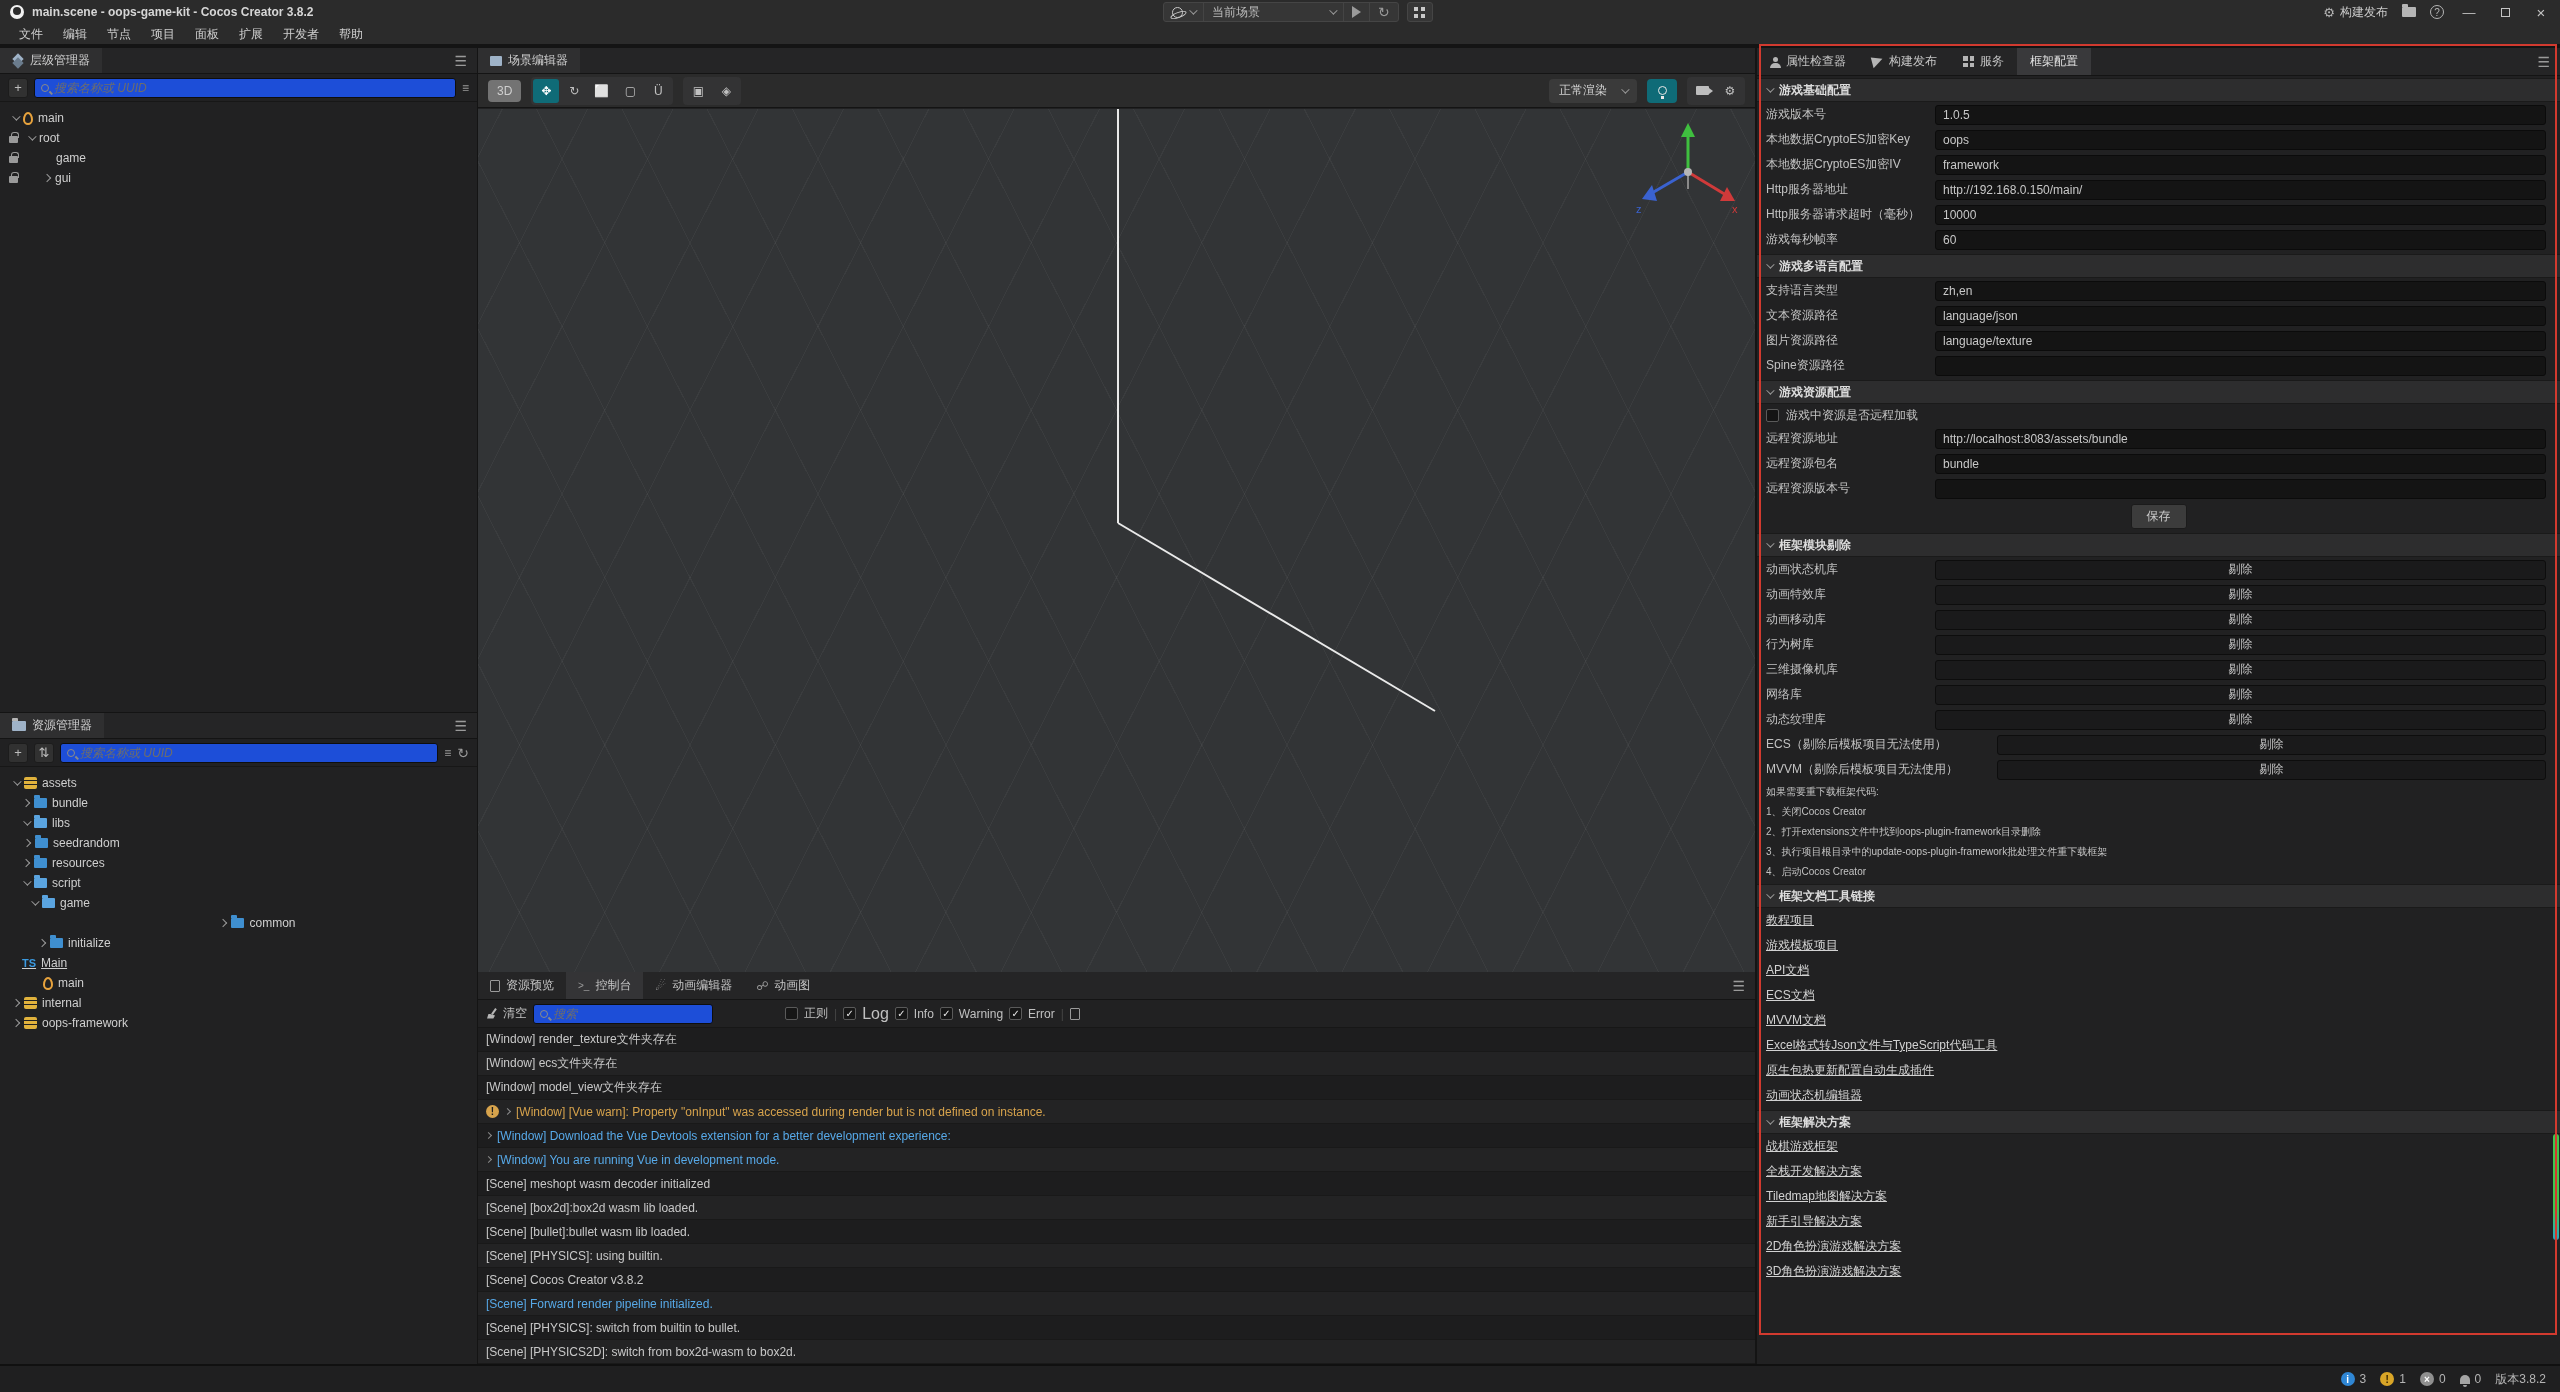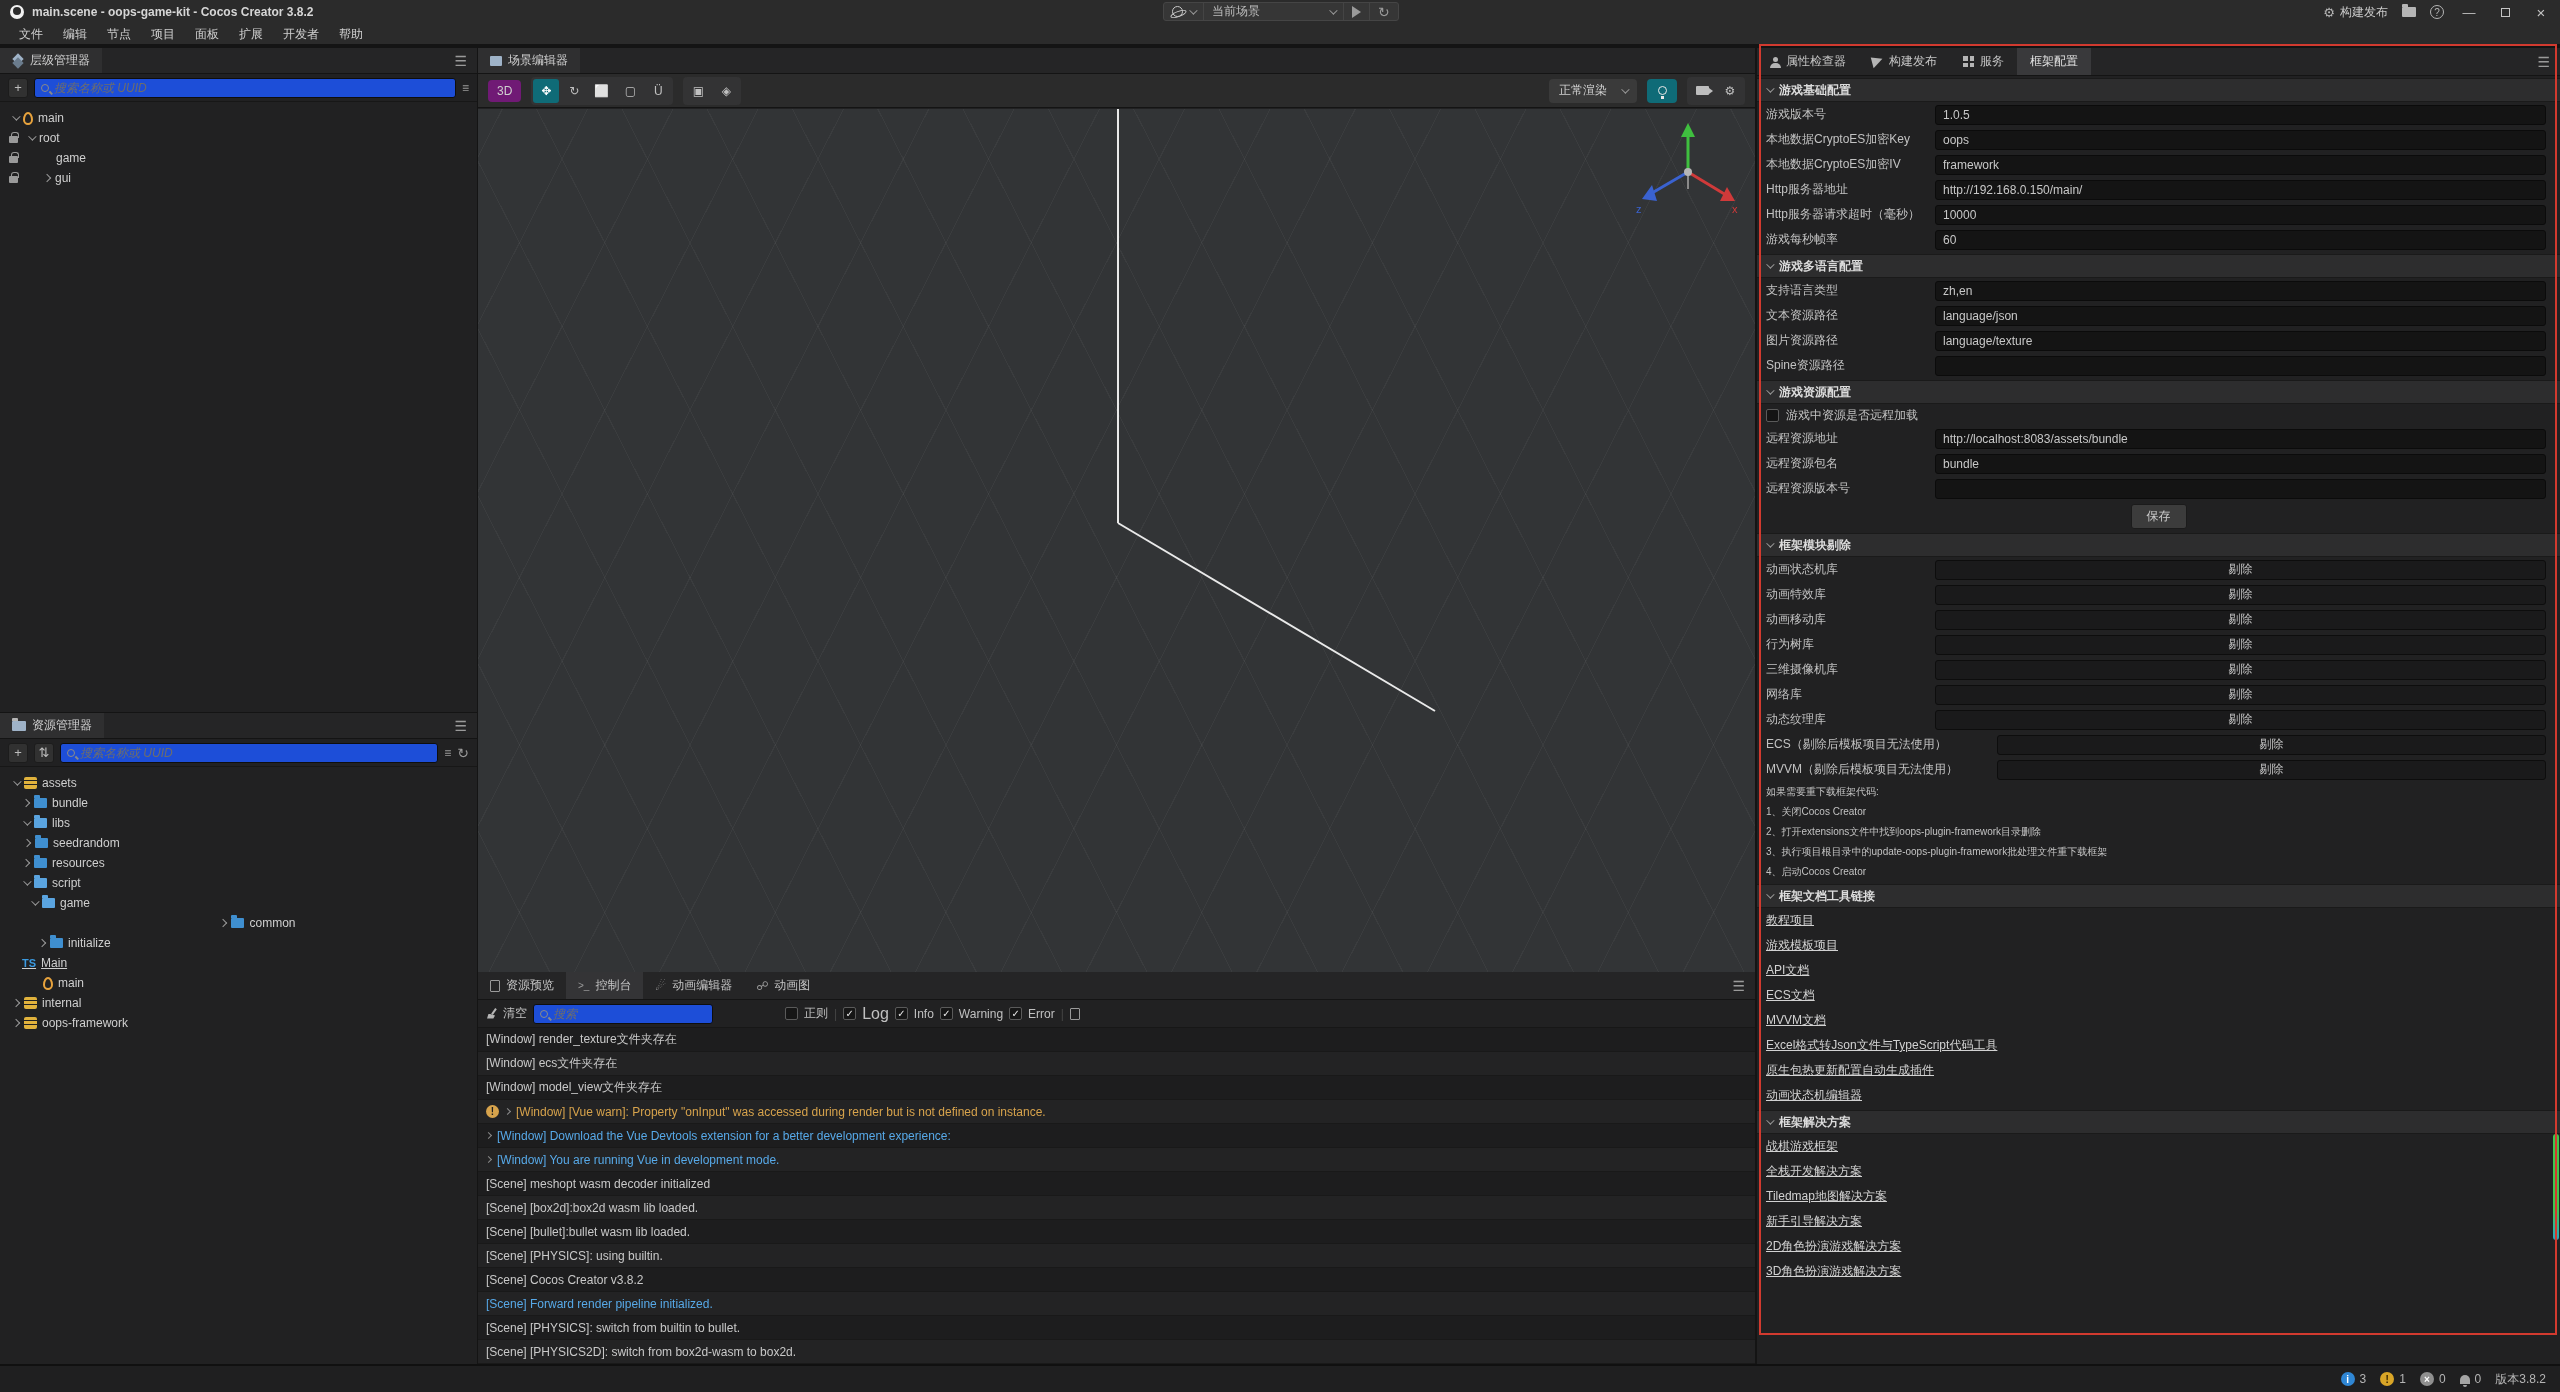--- a/index.html
+++ b/index.html
@@ -4,21 +4,21 @@
 <style>
   * { margin:0; padding:0; box-sizing:border-box; font-family:"Liberation Sans","DejaVu Sans",sans-serif; }
   html,body { width:2560px; height:1392px; overflow:hidden; background:#141414; }
   .abs { position:absolute; }
 
   
   #titlebar { left:0; top:0; width:2560px; height:24px; background:#2b2b2b; display:flex; align-items:center; }
   .logo { width:14px; height:14px; border-radius:50%; background:#f2f2f2; margin:0 8px 0 10px; position:relative; }
   .logo::after { content:""; position:absolute; left:3px; top:2px; width:8px; height:8px; border-radius:50%; background:#2b2b2b; }
   .apptitle { font-size:12px; font-weight:bold; color:#d6d6d6; }
-  #topcenter { position:absolute; left:1163px; top:2px; height:29px; display:flex; gap:8px;flex-direction:column; }
+  #topcenter { position:absolute; left:1163px; top:2px; height:29px; display:flex; gap:8px; }
   .tc-group { display:flex; align-items:center; background:#363636; border:1px solid #454545; border-radius:3px; height:20px; }
   .tc-seg { display:flex; align-items:center; gap:6px; padding:0 8px; height:100%; border-right:1px solid #444; color:#bdbdbd; font-size:12px; }
   .tc-seg:last-child { border-right:none; }
   .planet { width:11px; height:11px; border:1.5px solid #c9c9c9; border-radius:50%; position:relative; }
   .planet::after { content:""; position:absolute; left:-3px; top:4px; width:15px; height:4px; border:1px solid #c9c9c9; border-radius:50%; transform:rotate(-20deg); }
   .chev { width:6px; height:6px; border-right:1.5px solid #9a9a9a; border-bottom:1.5px solid #9a9a9a; display:inline-block; }
   .chev.down { transform:rotate(45deg) translateY(-2px); }
   .chev.right { transform:rotate(-45deg); }
   .play-tri { width:0; height:0; border-left:9px solid #9a9a9a; border-top:6px solid transparent; border-bottom:6px solid transparent; }
   .reload-g { color:#9a9a9a; font-size:14px; line-height:14px; }
@@ -67,21 +67,21 @@
   .folder::before { content:""; position:absolute; top:-3px; left:0; width:6px; height:3px; background:#3f8fd0; border-radius:1px 1px 0 0; }
   .folder.open { background:#5aa4e0; } .folder.open::before { background:#5aa4e0; }
   .dbass { width:13px; height:12px; background:linear-gradient(#e0b23c 0 3px,#212122 3px 4px,#e0b23c 4px 7px,#212122 7px 8px,#e0b23c 8px 12px); border-radius:2px; flex:none; }
   .tsico { color:#3b9ae0; font-weight:bold; font-size:11px; flex:none; }
 
   
   #scene-toolbar { height:34px; background:#2b2b2b; border-bottom:1px solid #141414; display:flex; align-items:center; gap:10px; padding:0 10px; }
   .tool-group { display:flex; align-items:center; background:#333334; border-radius:4px; padding:2px; gap:2px; }
   .tbtn { width:26px; height:24px; border-radius:3px; display:flex; align-items:center; justify-content:center; color:#c0c0c0; font-size:12px; }
   .tbtn.active { background:#0f6b77; color:#fff; }
-  .mode3d { background:#701a75; border-radius:4px; color:#cfcfcf; font-size:12px; padding:4px 9px; }
+  .mode3d { background:#737373; border-radius:4px; color:#cfcfcf; font-size:12px; padding:4px 9px; }
   .rmode { margin-left:auto; display:flex; align-items:center; gap:10px; }
   .rsel { background:#3a3a3a; border-radius:4px; height:24px; display:flex; align-items:center; gap:14px; padding:0 10px; color:#cfcfcf; font-size:12px; }
   .bulb-btn { width:30px; height:24px; background:#0f6b77; border-radius:4px; display:flex; align-items:center; justify-content:center; }
   .bulb { width:9px; height:9px; border:1.5px solid #e8e8e8; border-radius:50%; position:relative; }
   .bulb::after { content:""; position:absolute; left:2px; top:9px; width:3px; height:3px; background:#e8e8e8; }
   .cam { width:13px; height:9px; background:#bdbdbd; border-radius:1px; position:relative; }
   .cam::after { content:""; position:absolute; right:-4px; top:1.5px; border-left:4px solid #bdbdbd; border-top:3px solid transparent; border-bottom:3px solid transparent; }
   #viewport { position:absolute; left:0; top:61px; right:0; bottom:0; background:#323436;
     background-image:repeating-linear-gradient(63deg, rgba(255,255,255,.04) 0 1px, transparent 1px 76px),
                      repeating-linear-gradient(-63deg, rgba(255,255,255,.04) 0 1px, transparent 1px 76px); }

